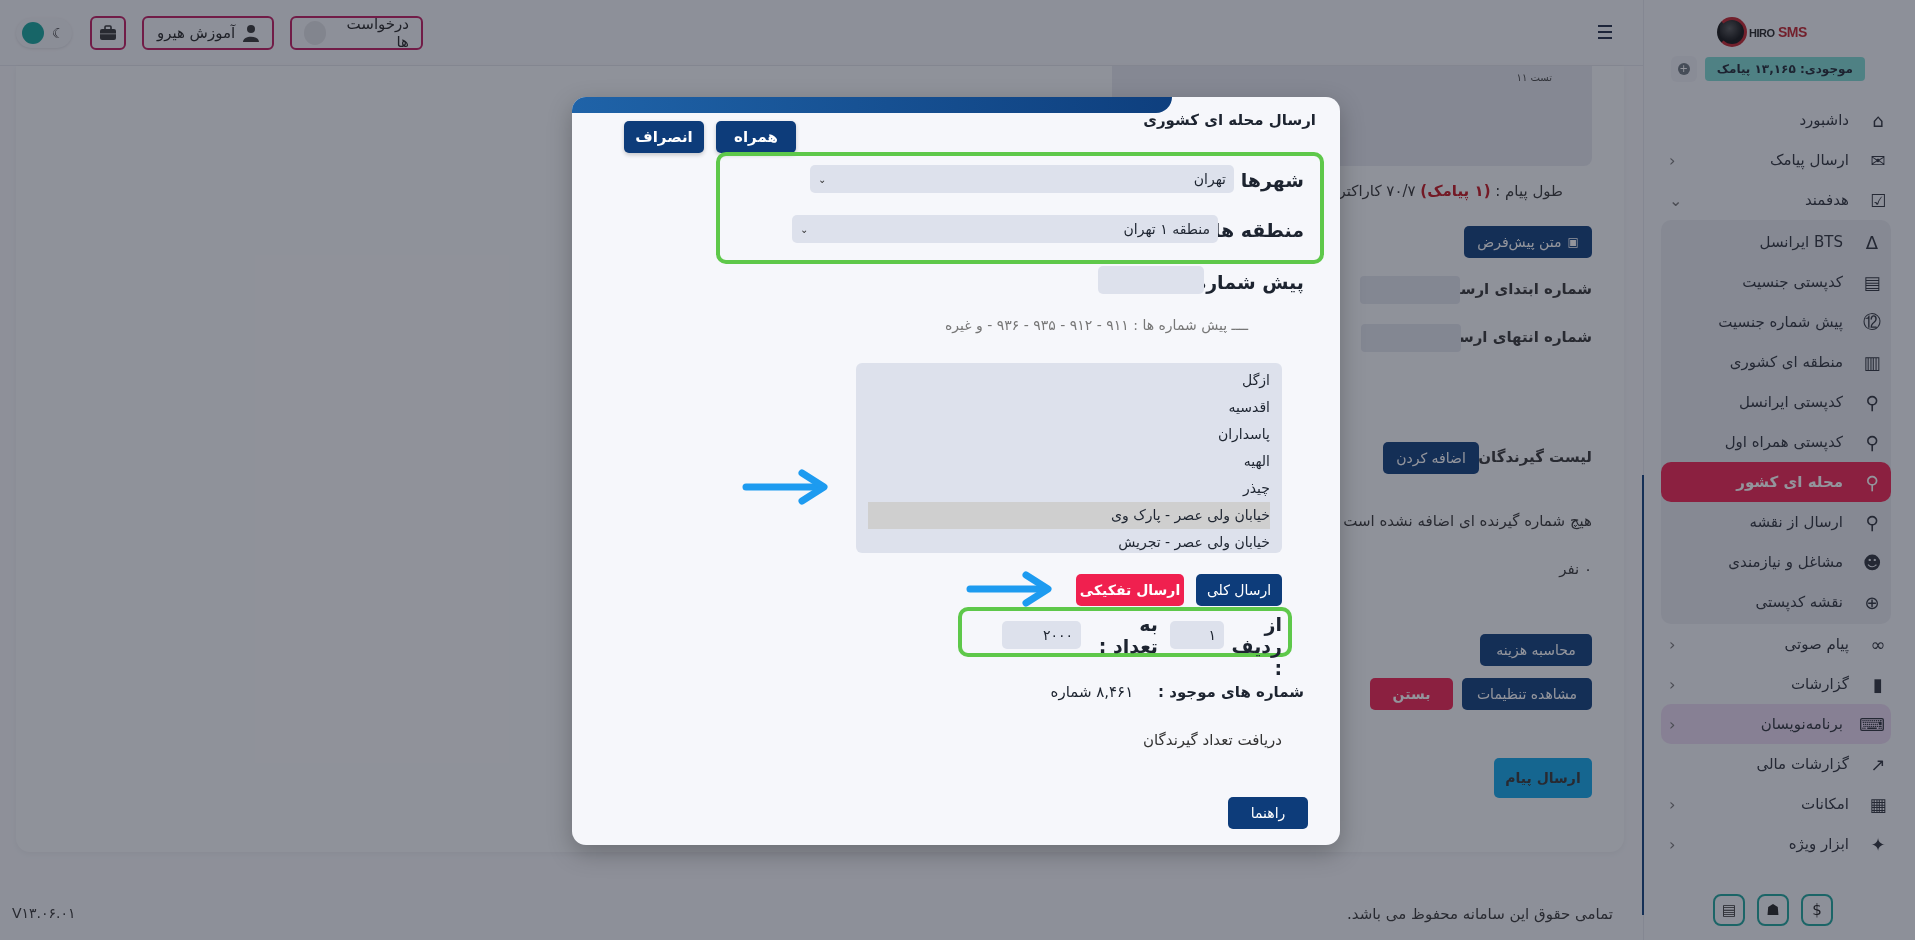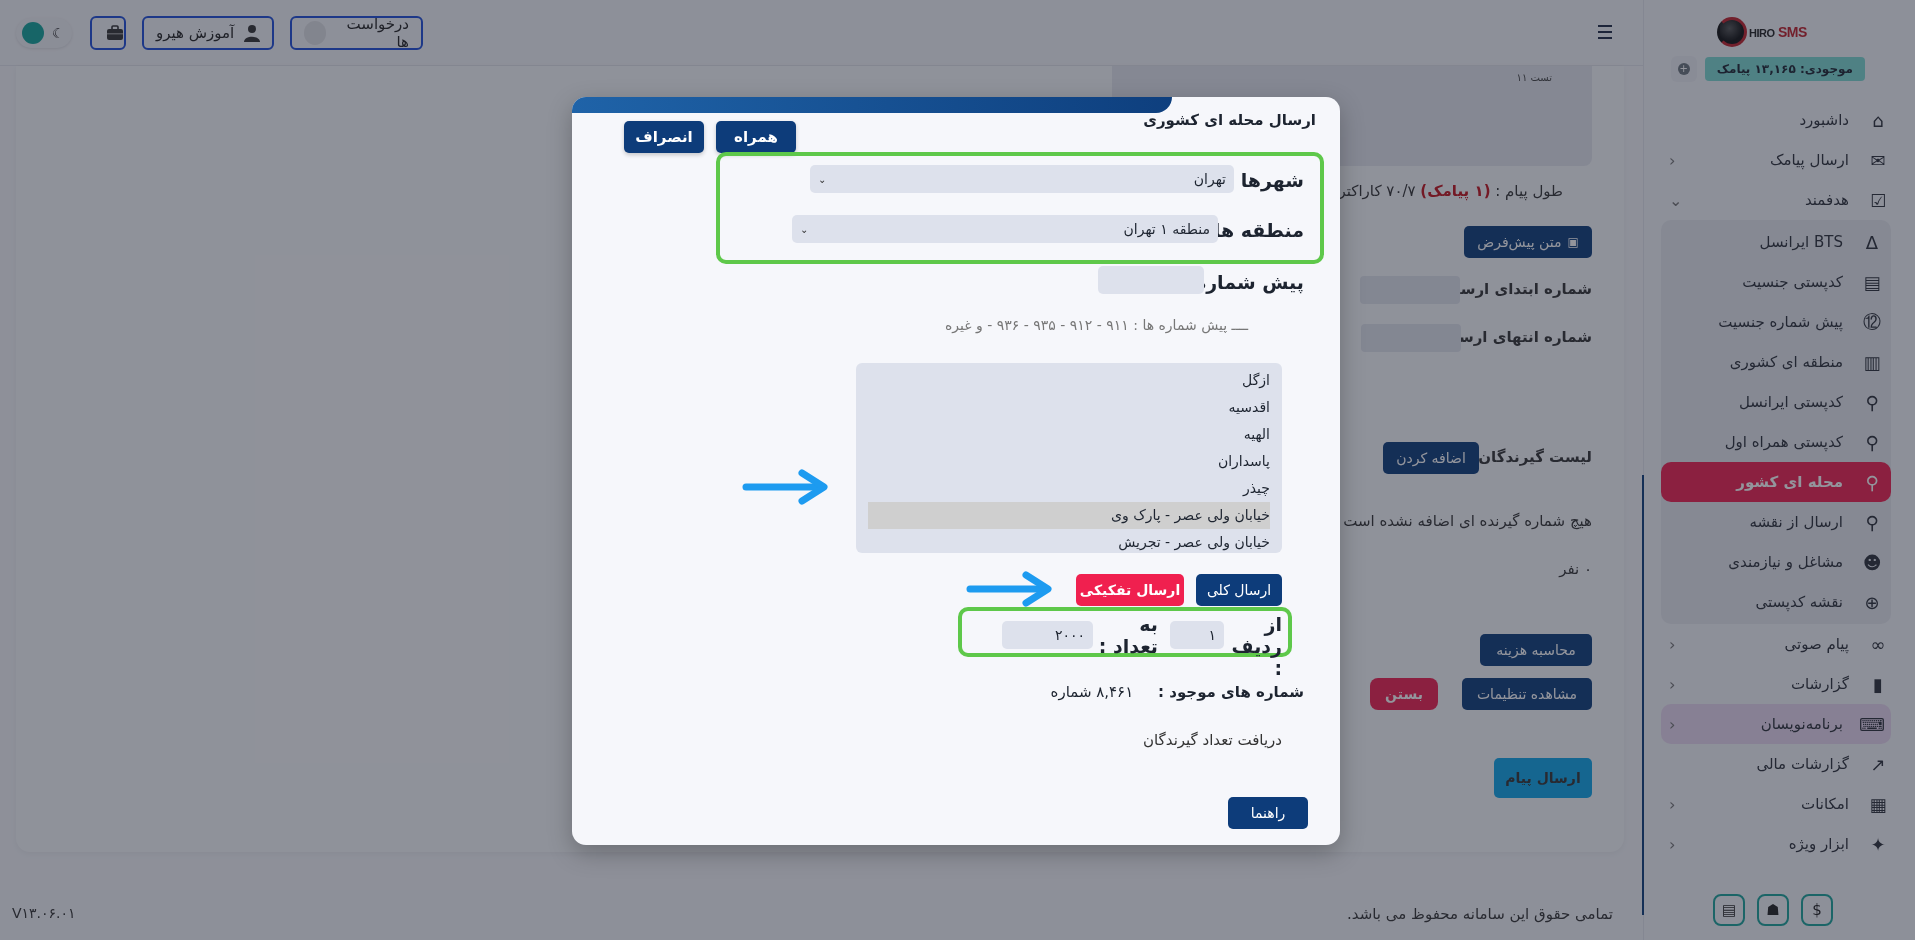--- a/index.html
+++ b/index.html
@@ -43,21 +43,21 @@
 
   .sb-bottom { position: absolute; bottom: 14px; right: 82px; display: flex; gap: 12px; direction: ltr; }
   .sb-btn { width: 32px; height: 32px; border: 2px solid #1aa39a; border-radius: 8px; display: flex; align-items: center; justify-content: center; font-size: 15px; color: #222; background: #f4f5f9; }
   .sb-scroll { position: absolute; left: -2px; top: 475px; width: 2px; height: 440px; background: #0d3c7a; }
 
   
   .topbar { position: absolute; left: 0; right: 272px; top: 0; height: 66px; background: #f4f5f9; border-bottom: 1px solid #e3e5eb; }
   .theme-toggle { position: absolute; left: 16px; top: 18px; width: 56px; height: 30px; border-radius: 15px; background: #f0f1f5; box-shadow: 0 1px 3px rgba(0,0,0,.1); display: flex; align-items: center; padding: 0 6px; gap: 8px; }
   .theme-toggle .dot { width: 22px; height: 22px; border-radius: 50%; background: #13a39a; }
   .theme-toggle .moon { font-size: 14px; color: #222; }
-  .tb-btn { position: absolute; top: 16px; height: 34px; border: 2px solid #1d4ed8; border-radius: 6px; display: flex; align-items: center; justify-content: space-between; gap: 8px; font-size: 15px; color: #222; background: #f4f5f9; padding: 0 12px; direction: rtl; }
+  .tb-btn { position: absolute; top: 16px; height: 34px; border: 2px solid #be185d; border-radius: 6px; display: flex; align-items: center; justify-content: center; gap: 8px; font-size: 15px; color: #222; background: #f4f5f9; padding: 0 12px; direction: rtl; }
   .tb-briefcase { left: 90px; width: 36px; padding: 0; }
   .tb-training { left: 142px; width: 132px; }
   .tb-requests { left: 290px; width: 133px; }
   .tb-requests .circle { width: 24px; height: 24px; border-radius: 50%; background: #dfe0e4; }
   .hamburger { position: absolute; right: 22px; top: 16px; width: 32px; height: 32px; border-radius: 50%; display: flex; flex-direction: column; align-items: center; justify-content: center; gap: 4px; }
   .hamburger i { display: block; width: 14px; height: 2px; background: #1e2a44; }
 
   
   .content-card { position: absolute; left: 16px; top: 66px; width: 1608px; height: 786px; background: #f8f9fc; border-radius: 0 0 14px 14px; box-shadow: 0 2px 6px rgba(0,0,0,.05); }
   .msg-box { position: absolute; left: 1112px; top: 66px; width: 480px; height: 100px; background: #e5e7ee; border-radius: 0 0 8px 8px; direction: rtl; padding: 6px 40px; font-size: 10px; color: #444; }
@@ -160,21 +160,21 @@
   <div class="bg-rtl bg-label" style="right:323px; top:328px;">شماره انتهای ارسال :</div>
   <div class="bg-input" style="left:1361px; top:324px;"></div>
 
   <div class="bg-rtl bg-label" style="right:323px; top:448px;">لیست گیرندگان :</div>
   <div class="btn-navy" style="left:1383px; top:442px; width:96px; height:32px;">اضافه کردن</div>
   <div class="bg-rtl" style="right:323px; top:512px;">هیچ شماره گیرنده ای اضافه نشده است</div>
   <div class="bg-rtl" style="right:323px; top:560px;">۰ نفر</div>
 
   <div class="btn-navy" style="right:323px; top:634px; width:112px; height:32px;">محاسبه هزینه</div>
   <div class="btn-navy" style="right:323px; top:678px; width:130px; height:32px;">مشاهده تنظیمات</div>
-  <div class="btn-red" style="left:1370px; top:678px; width:68px; height:32px;border-radius:8px;">بستن</div>
+  <div class="btn-red" style="left:1370px; top:678px; width:83px; height:32px;">بستن</div>
   <div class="btn-yellow" style="right:323px; top:758px; width:98px; height:40px;">ارسال پیام</div>
 
   <div class="footer">
     <div class="version">V۱۳.۰۶.۰۱</div>
     <div class="copyright">تمامی حقوق این سامانه محفوظ می باشد.</div>
   </div>
 
   <div class="sidebar">
     <div class="logo">
       <span class="ball"></span>
@@ -311,22 +311,22 @@
       <span class="caret">⌄</span>
     </div>
 
     <div class="m-label" style="right:36px; top:174px;">پیش شماره :</div>
     <div class="m-input" style="left:526px; top:169px; width:106px;"></div>
     <div class="hint">ــــ پیش شماره ها : ۹۱۱ - ۹۱۲ - ۹۳۵ - ۹۳۶ - و غیره</div>
 
     <div class="listbox">
       <div class="opt">ازگل</div>
       <div class="opt">اقدسیه</div>
+      <div class="opt">پاسداران</div>
       <div class="opt">الهیه</div>
-      <div class="opt">پاسداران</div>
       <div class="opt">چیذر</div>
       <div class="opt sel">خیابان ولی عصر - پارک وی</div>
       <div class="opt">خیابان ولی عصر - تجریش</div>
     </div>
 
     <svg class="arrow" style="left:170px; top:372px;" width="90" height="36" viewBox="0 0 90 36">
       <line x1="4" y1="18" x2="78" y2="18" stroke="#1d9bf0" stroke-width="7" stroke-linecap="round"></line>
       <polyline points="60,4 82,18 60,32" fill="none" stroke="#1d9bf0" stroke-width="7" stroke-linecap="round" stroke-linejoin="round"></polyline>
     </svg>
 
@@ -334,21 +334,21 @@
       <line x1="4" y1="18" x2="78" y2="18" stroke="#1d9bf0" stroke-width="7" stroke-linecap="round"></line>
       <polyline points="60,4 82,18 60,32" fill="none" stroke="#1d9bf0" stroke-width="7" stroke-linecap="round" stroke-linejoin="round"></polyline>
     </svg>
     <div class="mbtn-split">ارسال تفکیکی</div>
     <div class="mbtn-all">ارسال کلی</div>
 
     <div class="green-box gb-2"></div>
     <div class="m-label" style="right:58px; top:516px; width:42px; white-space:normal; line-height:22px;">از ردیف :</div>
     <div class="m-input" style="left:598px; top:524px; width:54px;">۱</div>
     <div class="m-label" style="left:524px; top:516px; width:62px; white-space:normal; line-height:22px;">به تعداد :</div>
-    <div class="m-input" style="left:430px; top:524px; width:91px;">۲۰۰۰</div>
+    <div class="m-input" style="left:430px; top:524px; width:79px;">۲۰۰۰</div>
 
     <div class="available">
       <span class="lbl">شماره های موجود :</span>
       <span class="val">۸,۴۶۱ شماره</span>
     </div>
     <div class="get-count">دریافت تعداد گیرندگان</div>
     <div class="mbtn-guide">راهنما</div>
   </div>
 
 </div>

